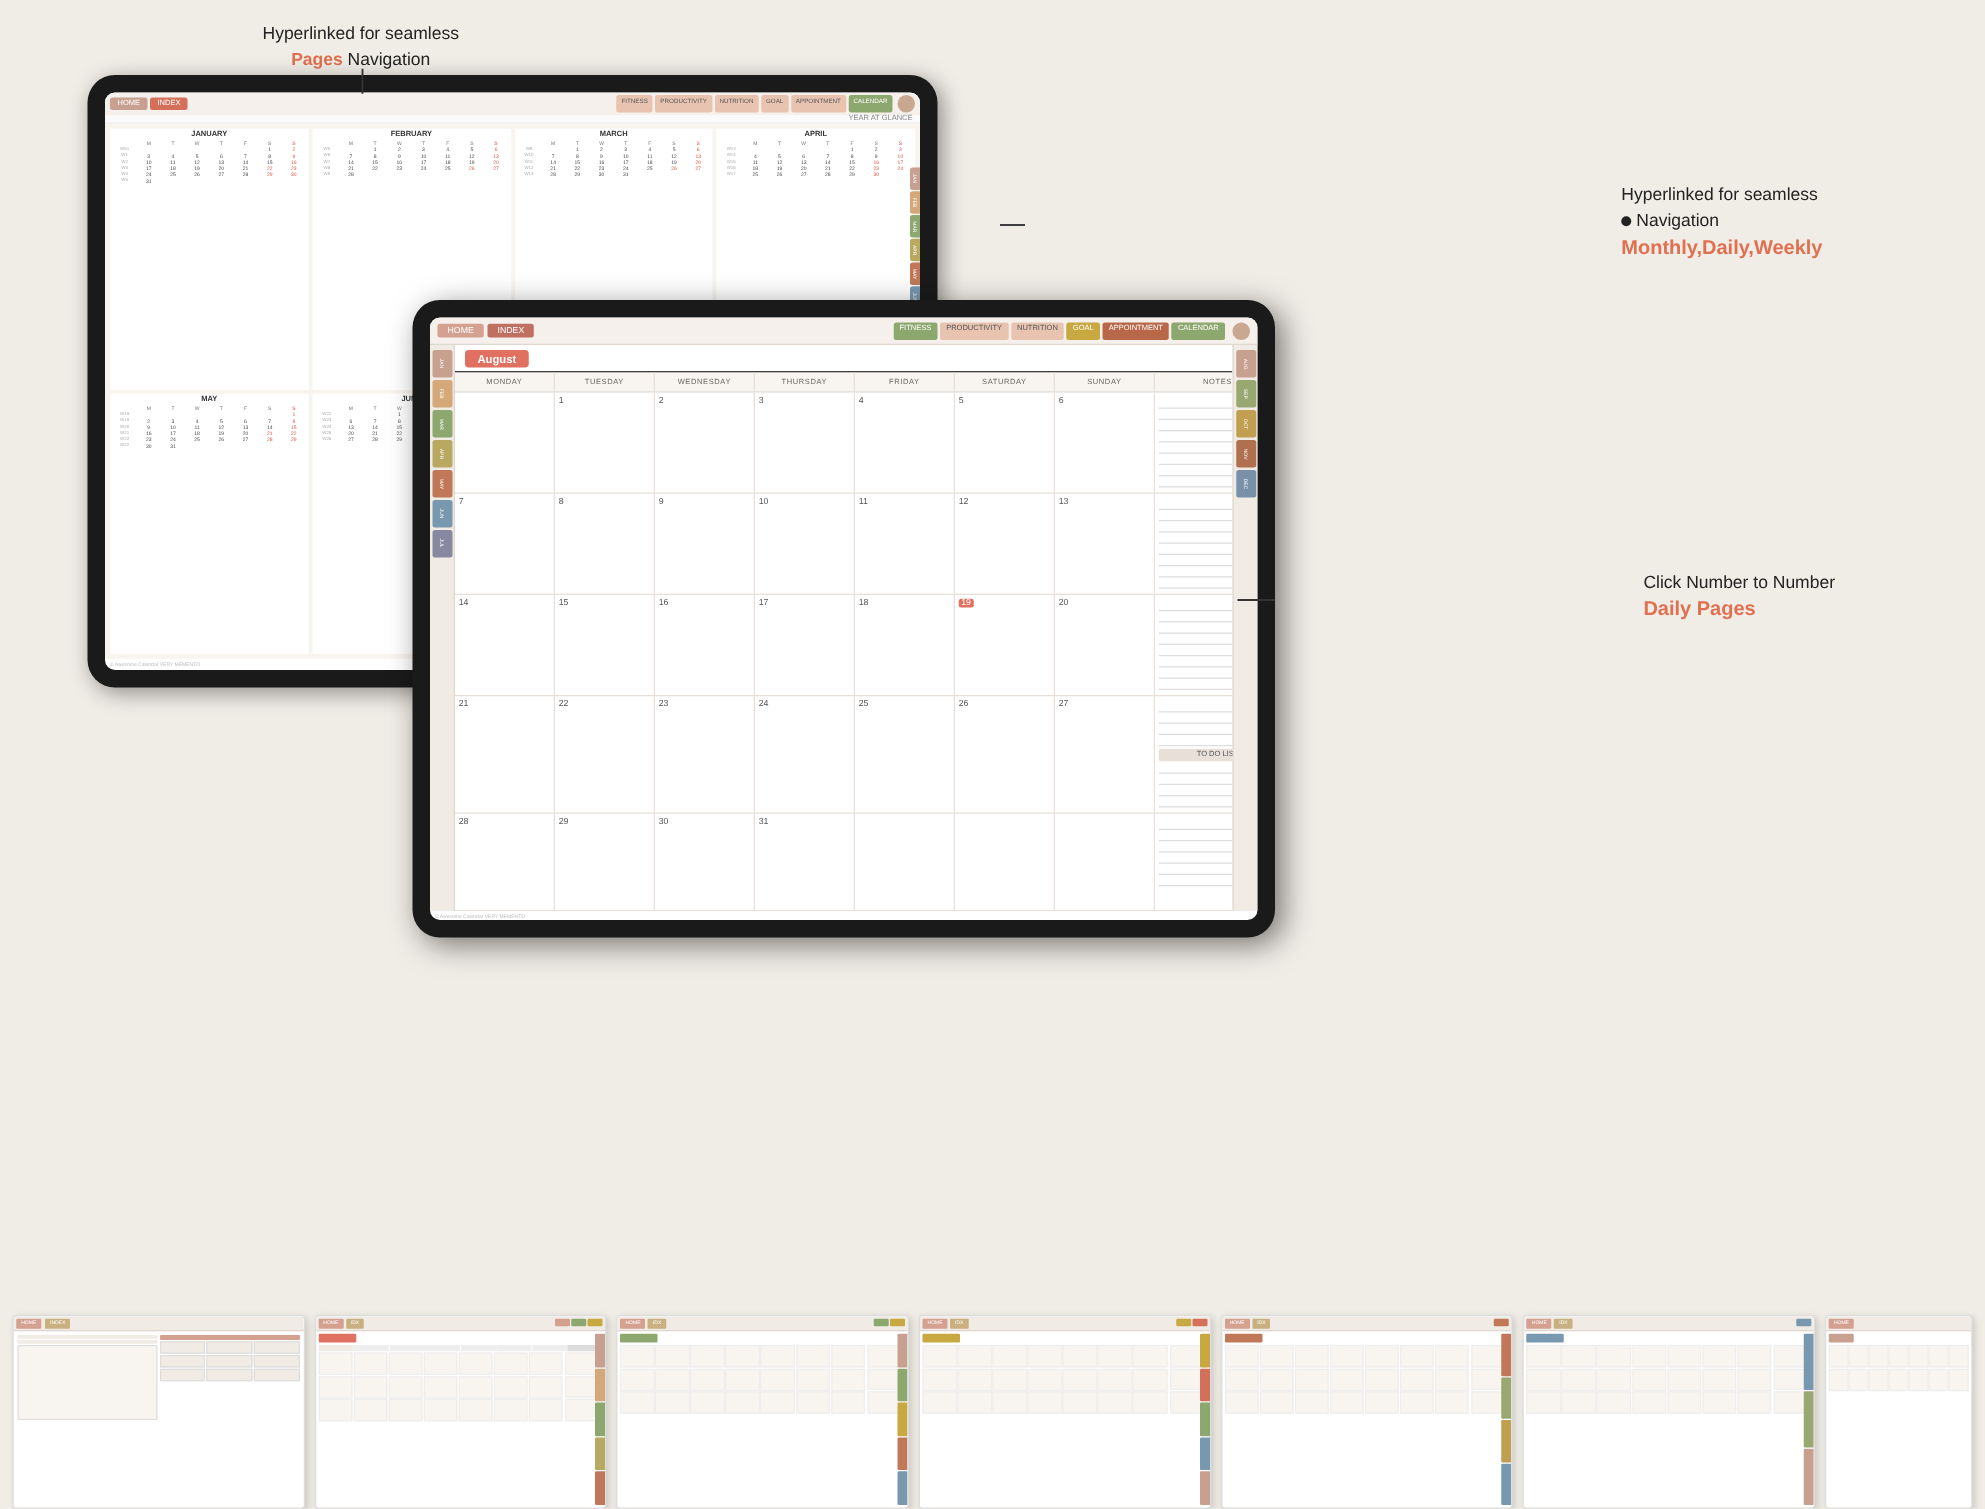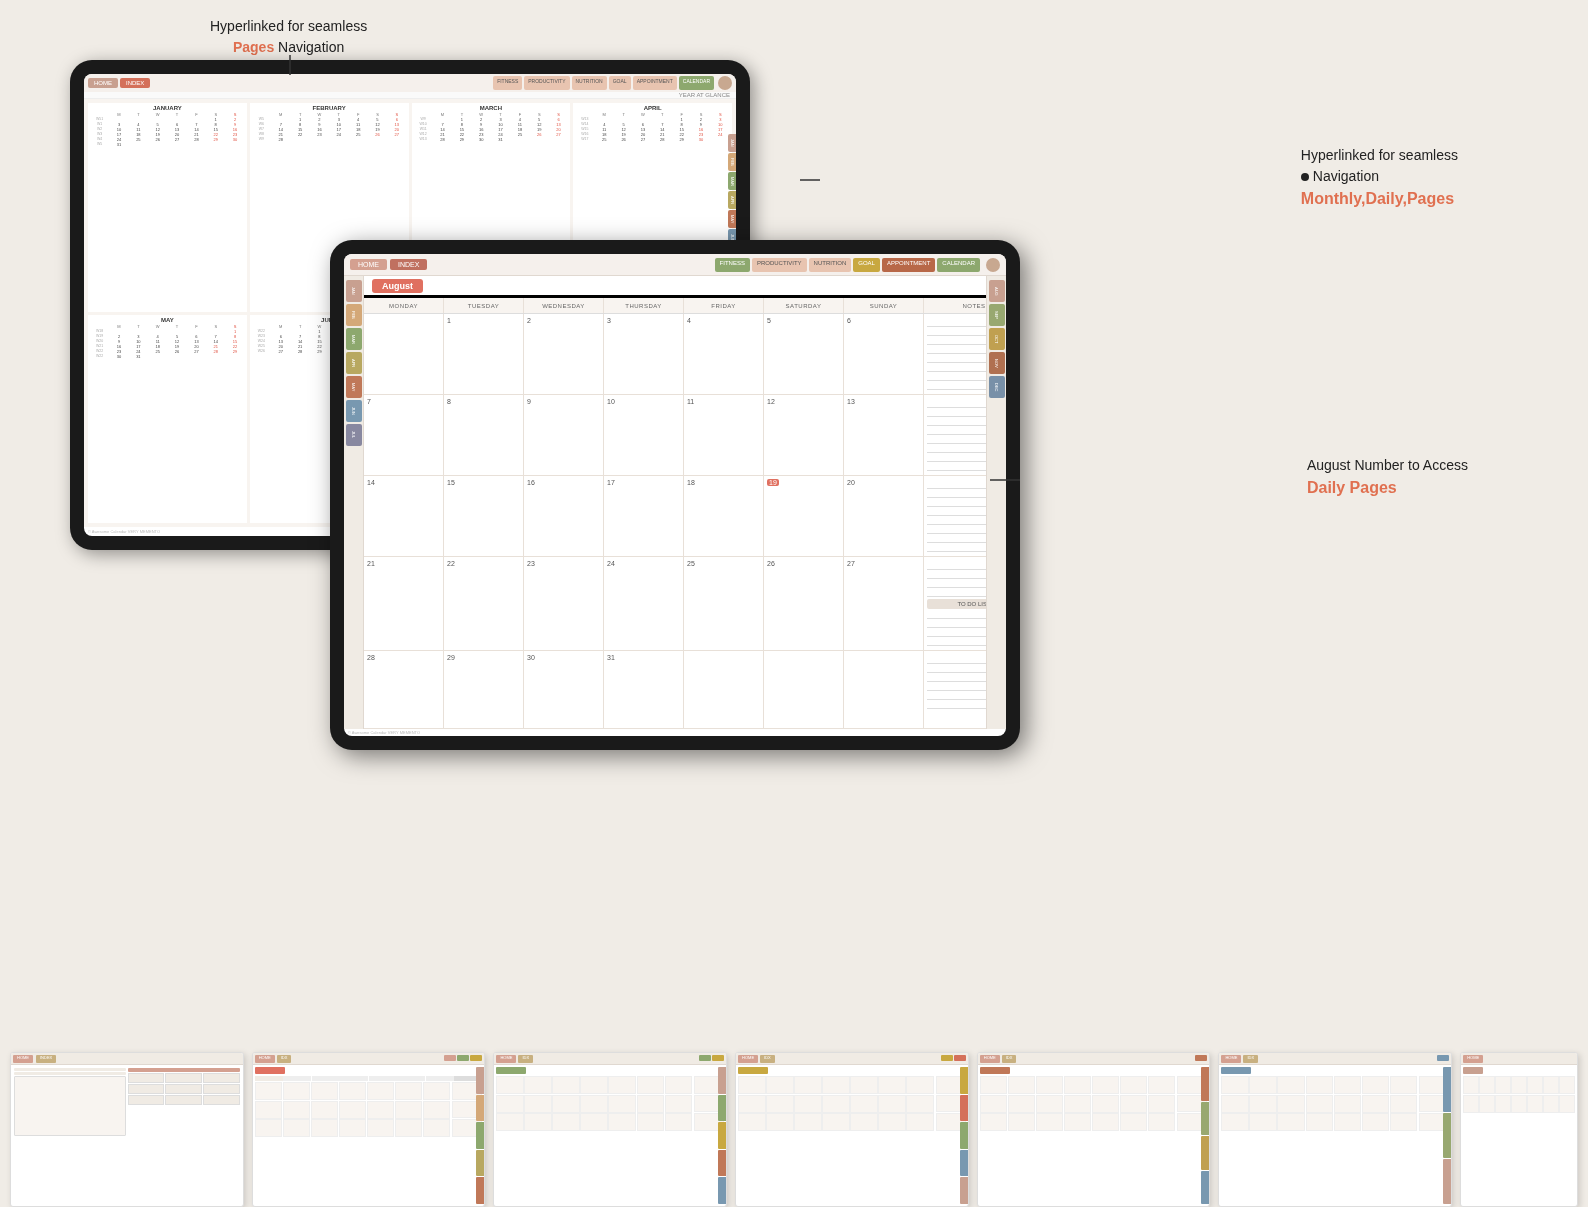--- a/index.html
+++ b/index.html
@@ -243,21 +243,21 @@
       flex-direction: column;
       overflow: hidden;
     }
 
     .month-header-bar {
       height: 22px;
       background: #fff;
       display: flex;
       align-items: center;
       padding: 0 8px;
-      border-bottom: 3px solid #000000;
+      border-bottom: 1px solid #000000;
     }
     .month-badge {
       background: #e07060;
       color: #fff;
       padding: 2px 10px;
       border-radius: 3px;
       font-size: 9px;
       font-weight: bold;
     }
 
@@ -418,25 +418,25 @@
 </svg>
 
 <div class="annotation" style="top:16px; left:210px; text-align:center;">
   <span>Hyperlinked for seamless</span><br>
   <span class="highlight">Pages</span><span> Navigation</span>
 </div>
 
 <div class="annotation" style="top:145px; right:130px; text-align:left;">
   <span>Hyperlinked for seamless</span><br>
   <span class="dot"></span><span>Navigation</span><br>
-  <span class="highlight" style="font-size:16px;">Monthly,Daily,Pages</span>
+  <span class="highlight" style="font-size:16px;">Monthly,Daily,Weekly</span>
 </div>
 
 <div class="annotation" style="top:455px; right:120px; text-align:left;">
-  <span>August Number to Access</span><br>
+  <span>Click Number to Number</span><br>
   <span class="highlight" style="font-size:16px;">Daily Pages</span>
 </div>
 
 <div class="tablet-back">
   <div class="tablet-back-screen">
 
     <div class="planner-header">
       <div class="tab">HOME</div>
       <div class="tab active">INDEX</div>
       <div class="planner-nav-tabs">

